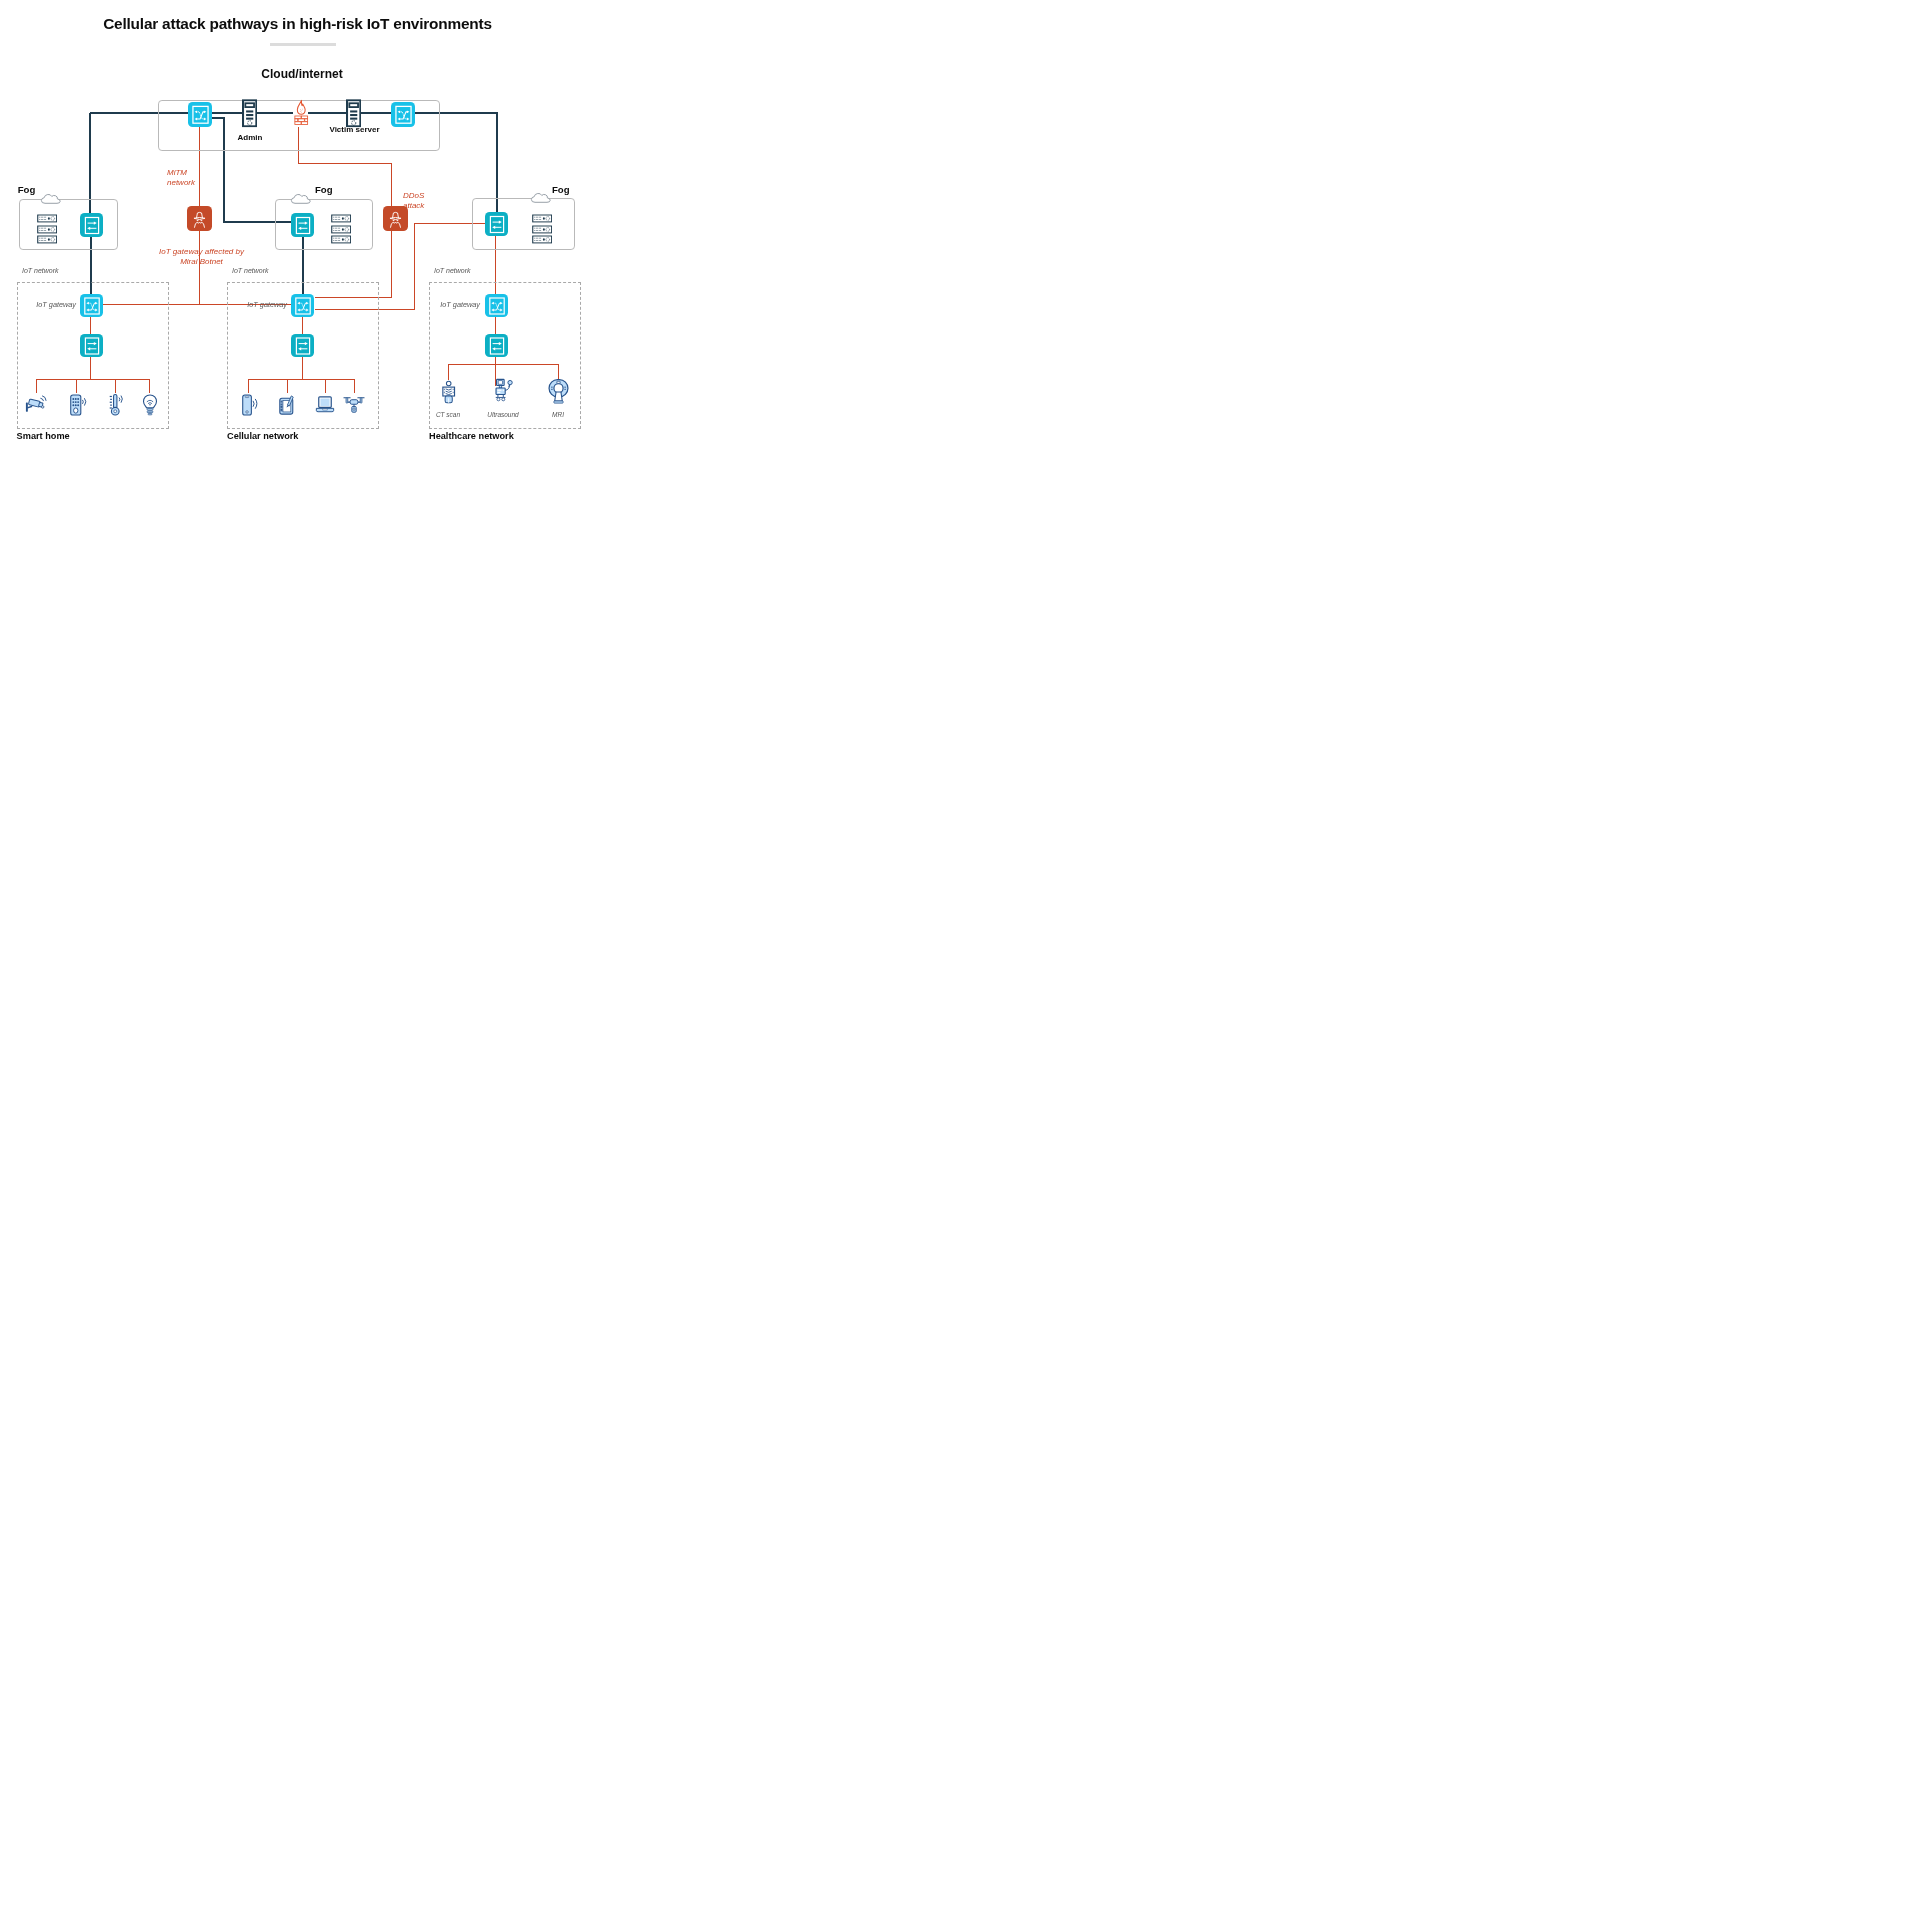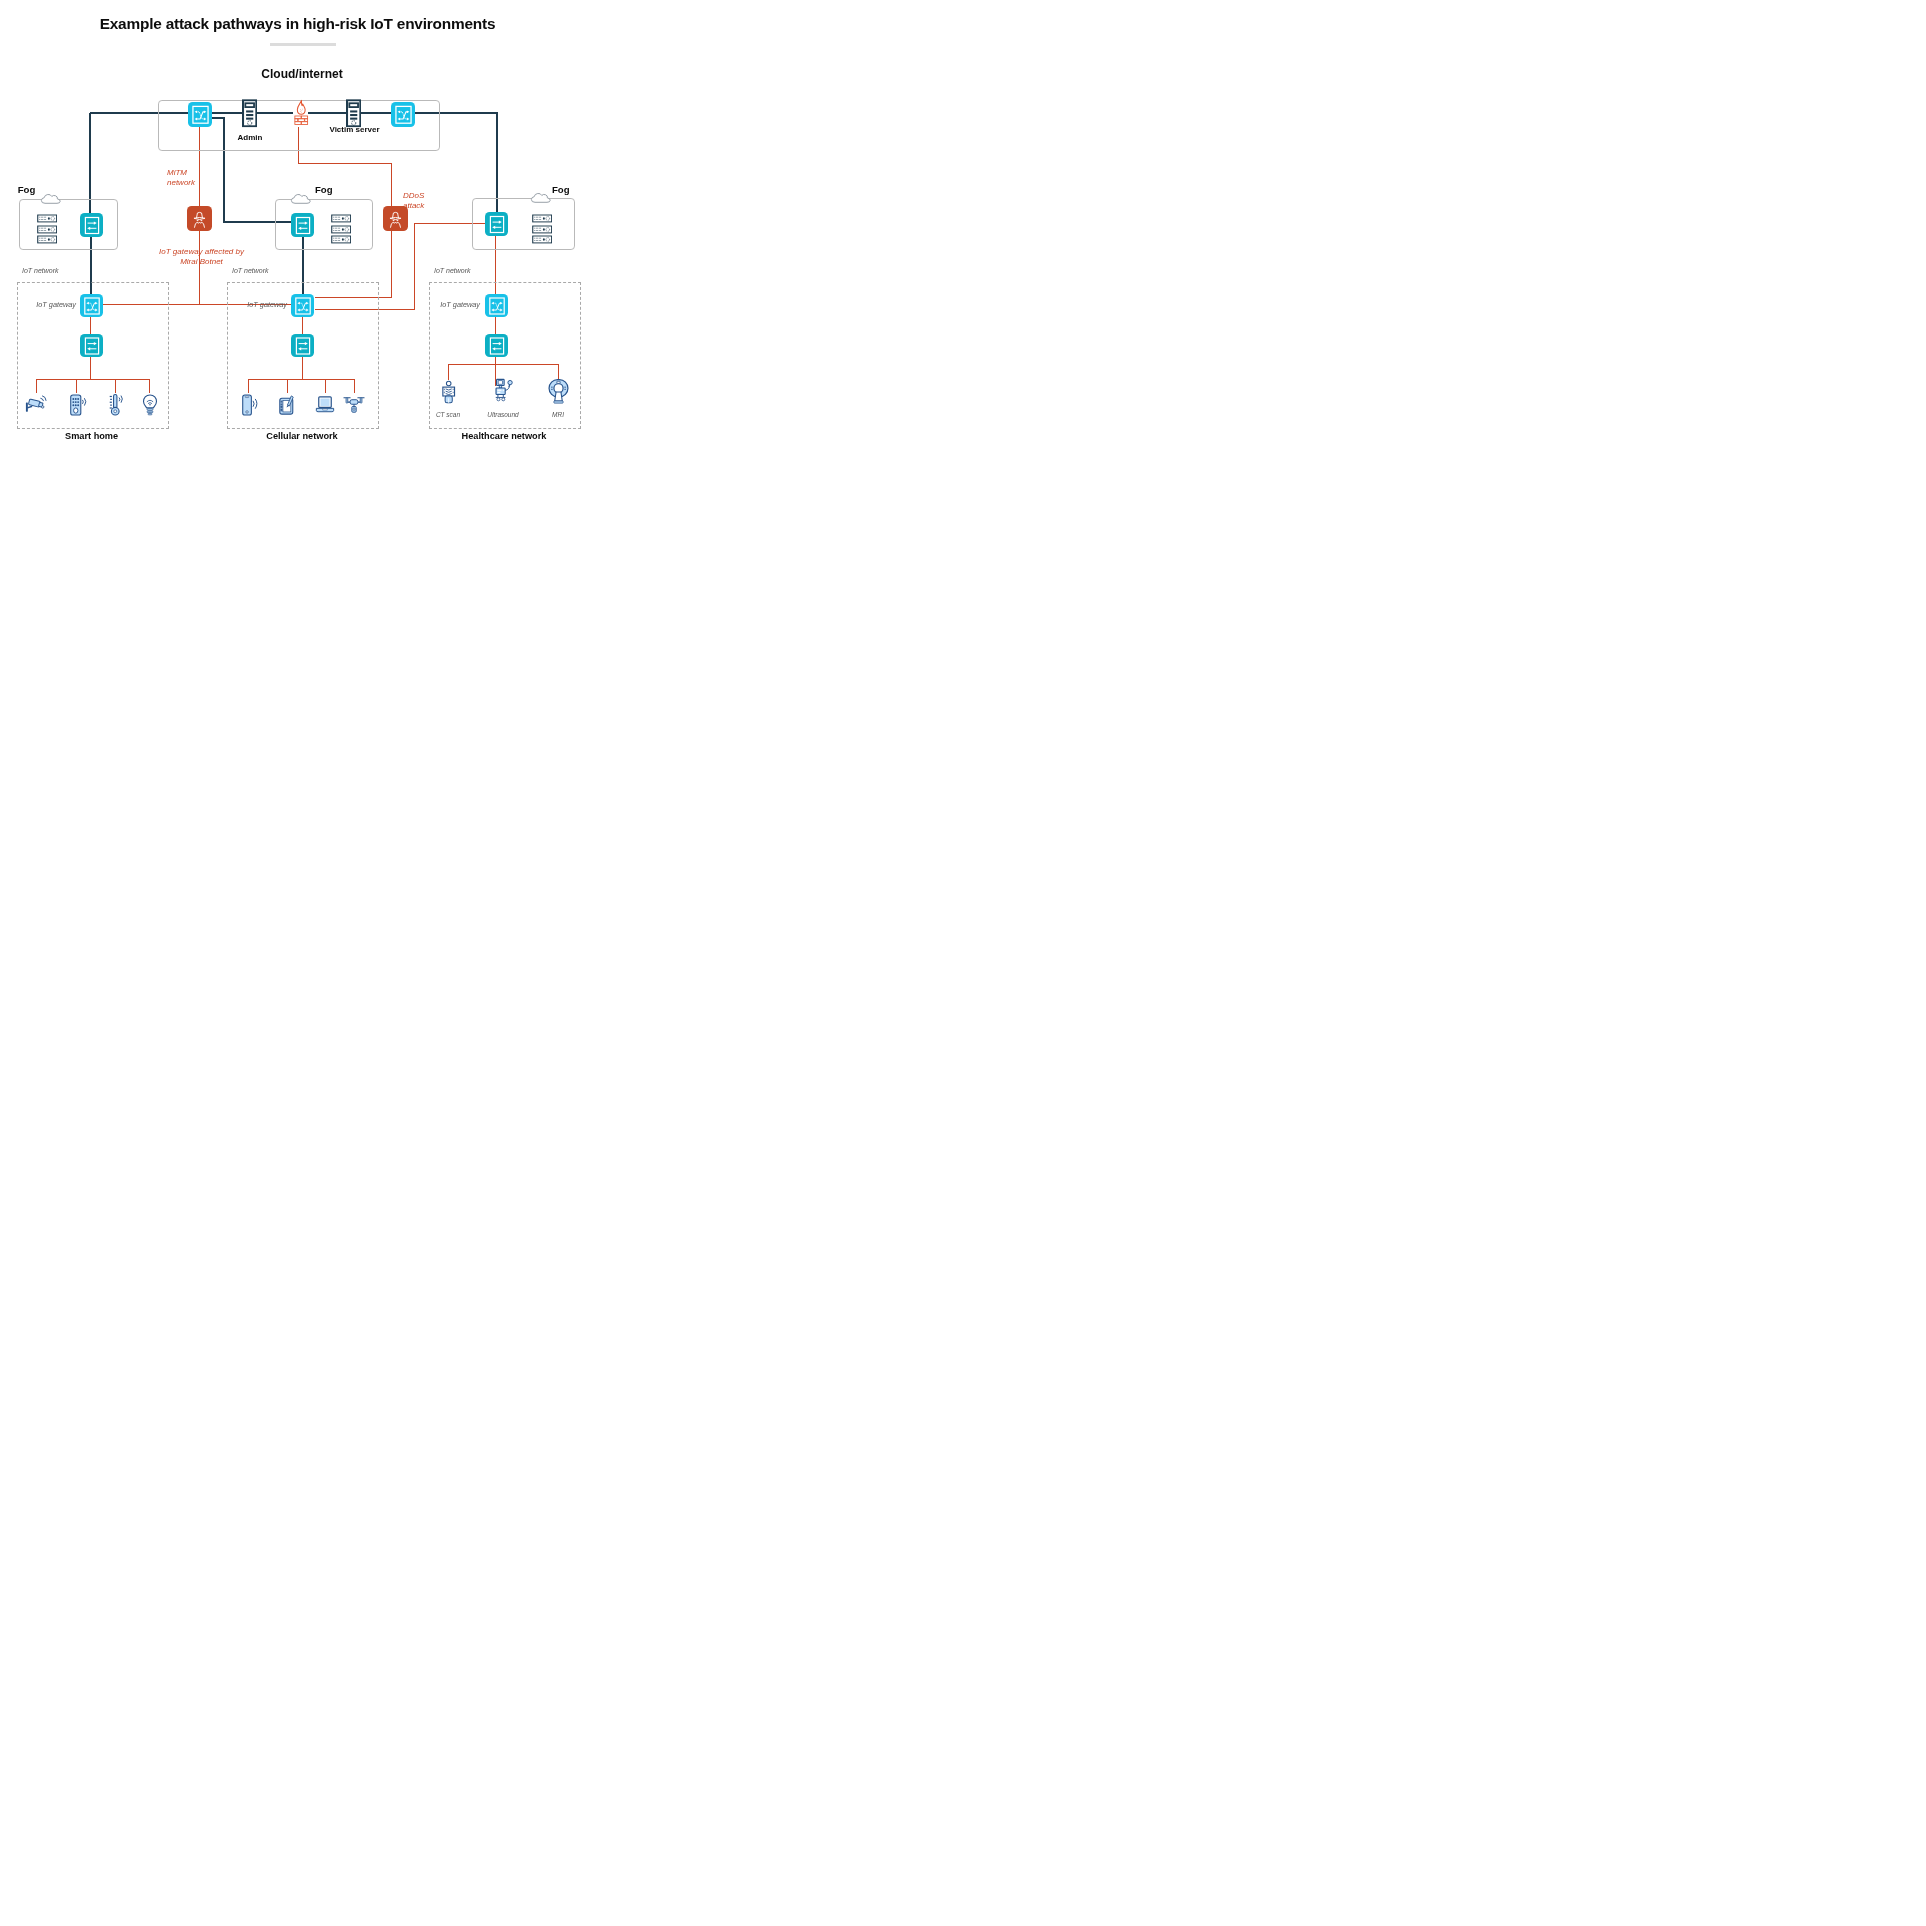--- a/index.html
+++ b/index.html
@@ -16,21 +16,21 @@
   .dashbox{position:absolute;border:0.8px dashed #a9a9a9;background:transparent;}
   
   .router{position:absolute;width:24px;height:25px;background:#18c1e8;border-radius:4.6px;display:flex;align-items:center;justify-content:center;}
   .switch{position:absolute;width:23px;height:24px;background:#0cafc4;border-radius:4.6px;display:flex;align-items:center;justify-content:center;}
   .hacker{position:absolute;width:25px;height:25px;background:#c44a28;border-radius:4.6px;display:flex;align-items:center;justify-content:center;}
   .nodeicon{position:absolute;}
   
   .title{position:absolute;left:0;right:0;top:15.4px;text-align:center;font-size:15.4px;font-weight:800;color:#0d0d0d;letter-spacing:-0.2px;}
   .biglabel{position:absolute;font-size:9.6px;font-weight:800;color:#0d0d0d;text-align:center;}
   .midlabel{position:absolute;font-size:8px;font-weight:700;color:#0d0d0d;text-align:center;}
-  .netname{position:absolute;font-size:9.2px;font-weight:800;color:#0d0d0d;text-align:center;}
+  .netname{position:absolute;font-size:9.2px;font-weight:800;color:#0d0d0d;}
   .grayital{position:absolute;font-style:italic;color:#565656;}
   .redital{position:absolute;font-style:italic;color:#cb4627;font-size:8px;line-height:1.2;}
   .devlabel{position:absolute;font-style:italic;color:#565656;font-size:6.5px;text-align:center;}
   .dev{position:absolute;}
   .dev svg{display:block;}
 </style>
 </head>
 <body>
 
 <svg width="0" height="0" style="position:absolute" aria-hidden="true">
@@ -260,21 +260,21 @@
           <rect x="72" y="40" width="5" height="4"></rect>
   </g>
   <path d="M41 52 L59 52 L64 85 L36 85 Z" fill="#fff" stroke="#27538c" stroke-width="4"></path>
   <rect x="33" y="85" width="34" height="8" rx="2" fill="#bdddf9" stroke="#27538c" stroke-width="3"></rect>
 </symbol>
 </defs>
 </svg>
 
 <div id="canvas">
 
-  <div class="title">Example attack pathways in high-risk IoT environments</div>
+  <div class="title">Cellular attack pathways in high-risk IoT environments</div>
   <div class="abs" style="left:270px;top:43px;width:66px;height:2.7px;background:#dcdcdc;"></div>
 
   <div class="h" style="left:90px;top:112px;width:99px;"></div>
   <div class="h" style="left:212px;top:112px;width:31px;"></div>
   <div class="h" style="left:257px;top:112px;width:36px;"></div>
   <div class="h" style="left:308px;top:112px;width:39px;"></div>
   <div class="h" style="left:361px;top:112px;width:30px;"></div>
   <div class="h" style="left:414px;top:112px;width:84px;"></div>
   <div class="v" style="left:89px;top:113px;height:101px;"></div>
   <div class="v" style="left:496px;top:113px;height:100px;"></div>

